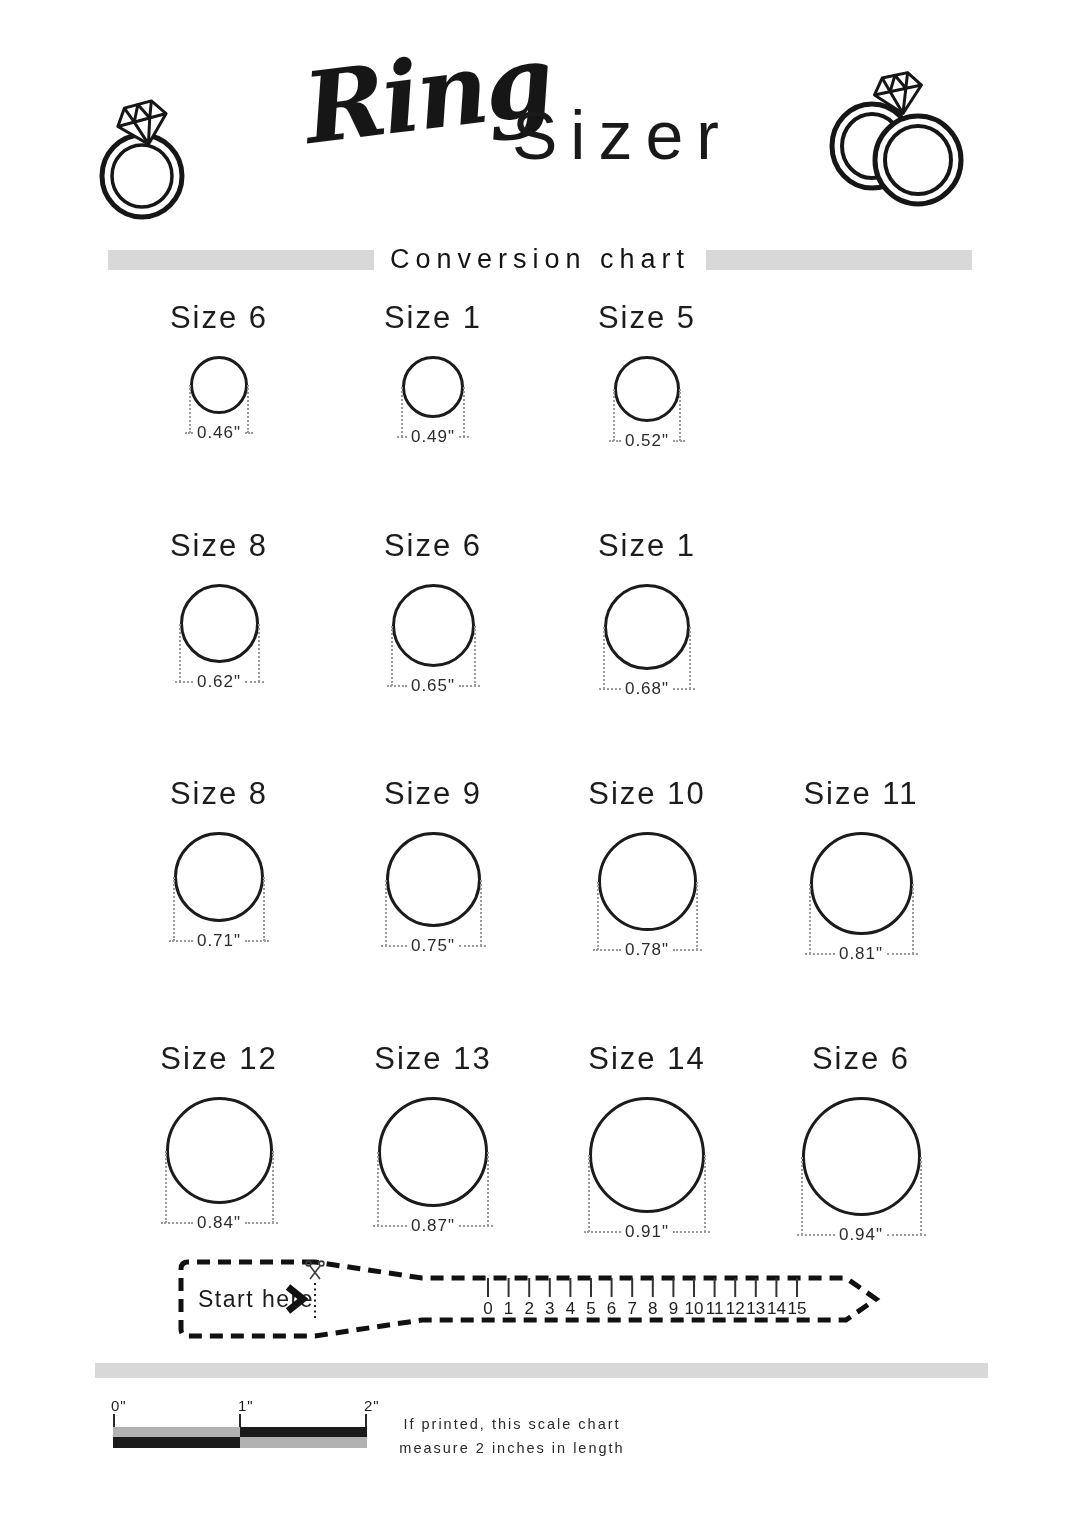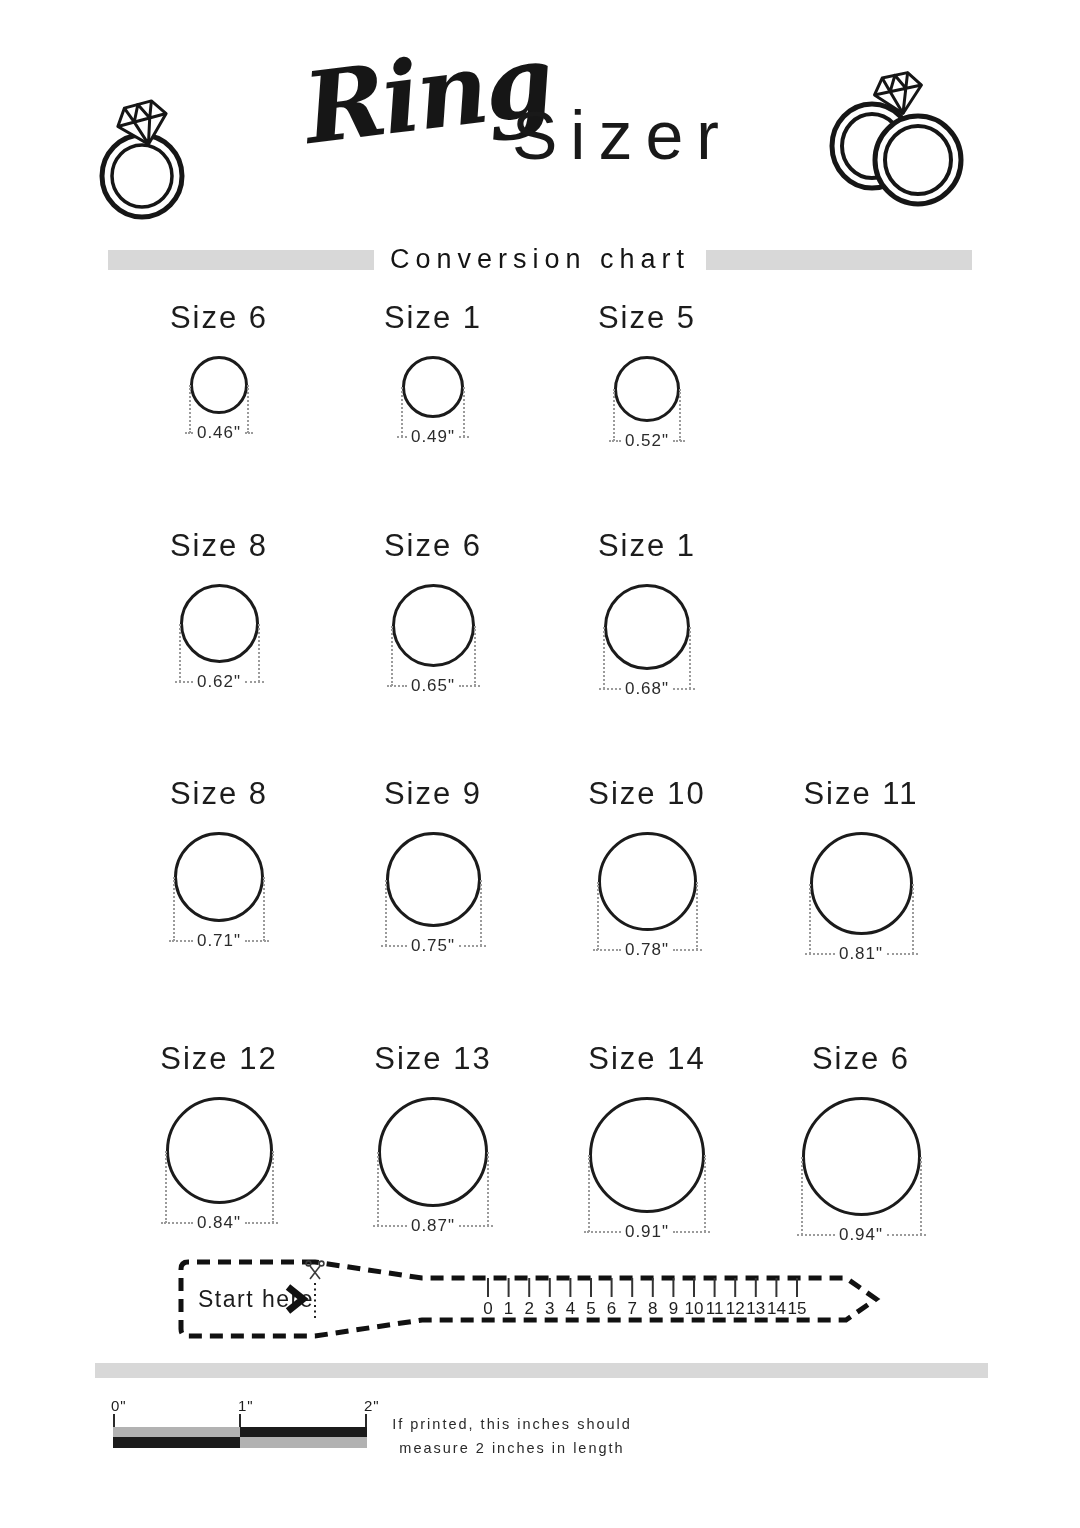--- a/index.html
+++ b/index.html
@@ -348,17 +348,17 @@
     <div class="ruler-tick" style="left:0px"></div>
     <div class="ruler-tick" style="left:126px"></div>
     <div class="ruler-tick" style="left:252px"></div>
     <div class="ruler-seg seg-gray" style="left:0;     top:30px; width:127px; height:10px"></div>
     <div class="ruler-seg seg-black" style="left:127px; top:30px; width:127px; height:10px"></div>
     <div class="ruler-seg seg-black" style="left:0;     top:40px; width:127px; height:11px"></div>
     <div class="ruler-seg seg-gray" style="left:127px; top:40px; width:127px; height:11px"></div>
   </div>
 
   <div class="scale-note">
-    <span>If printed, this inches should</span>
+    <span>If printed, this scale chart</span>
     <span>measure 2 inches in length</span>
   </div>
 
 </div>
 
 </body></html>

